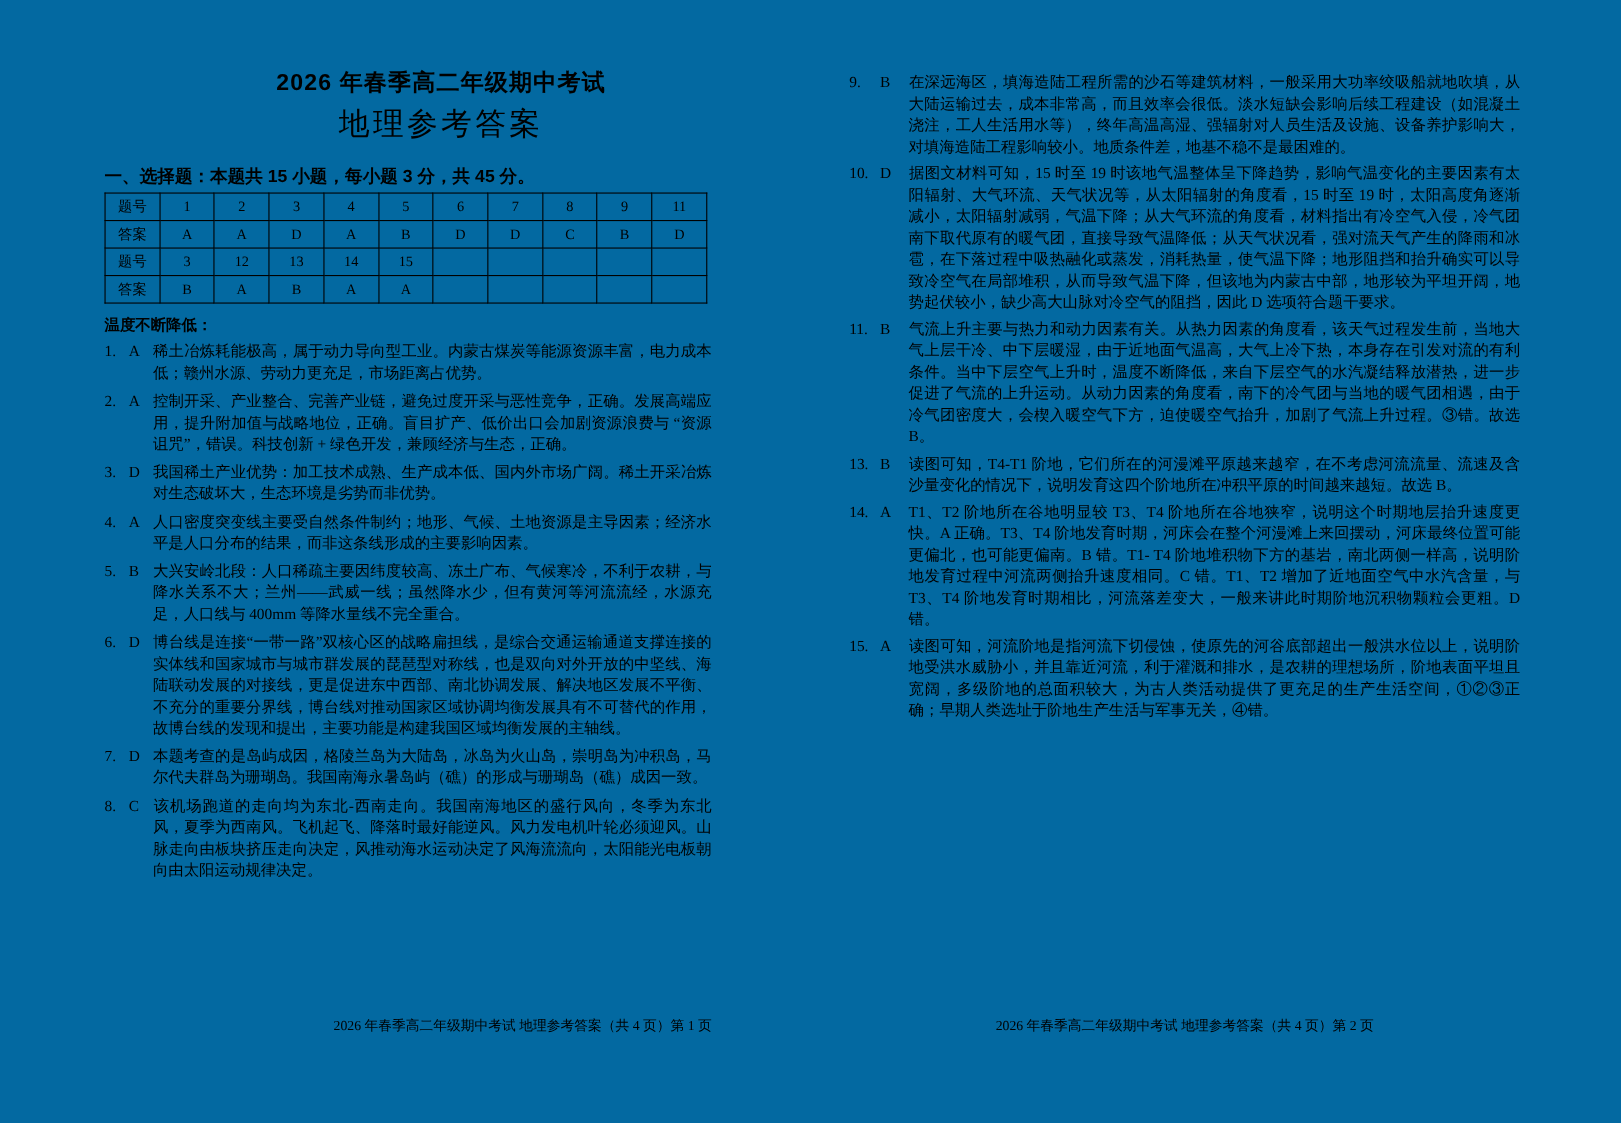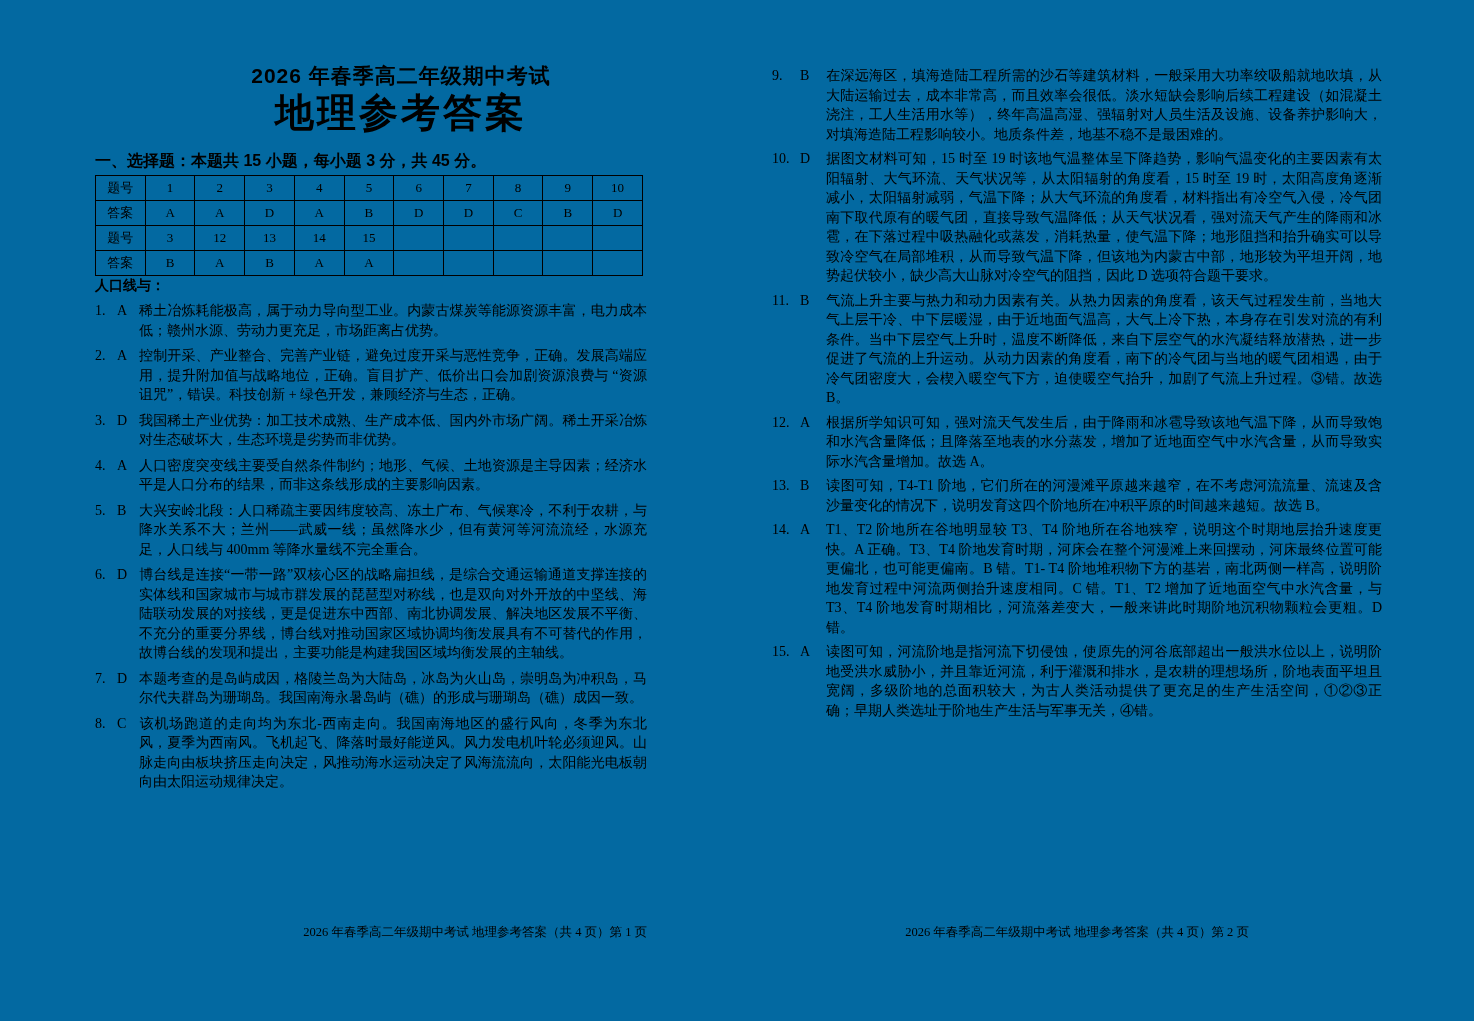--- a/index.html
+++ b/index.html
@@ -21,38 +21,39 @@
     font-family: "Liberation Sans", sans-serif;
     font-weight: bold;
     font-size: 21px;
     line-height: 27px;
     text-align: center;
     margin-left: 60px;
     letter-spacing: 1px;
   }
   .doc-subtitle {
     font-family: "Liberation Sans", sans-serif;
-    font-weight: bold;
-    font-size: 39px;
+    font-weight: normal;
+    font-size: 28px;
     line-height: 36px;
     text-align: center;
     margin: 6px 0 20px 60px;
     letter-spacing: 3px;
   }
   .section-header {
     font-family: "Liberation Sans", sans-serif;
     font-weight: bold;
     font-size: 16px;
     line-height: 19px;
     margin-bottom: 5px;
   }
   table.answers {
     border-collapse: collapse;
     table-layout: fixed;
     width: 548px;
+    margin-bottom: 10px;
   }
   table.answers td {
     border: 1px solid #000;
     height: 25px;
     text-align: center;
     vertical-align: middle;
     font-size: 13px;
     padding: 0;
   }
   .analysis-header {
@@ -99,21 +100,21 @@
             <td>题号</td>
             <td>1</td>
             <td>2</td>
             <td>3</td>
             <td>4</td>
             <td>5</td>
             <td>6</td>
             <td>7</td>
             <td>8</td>
             <td>9</td>
-            <td>10</td>
+            <td>11</td>
           </tr>
           <tr>
             <td>答案</td>
             <td>A</td>
             <td>A</td>
             <td>D</td>
             <td>A</td>
             <td>B</td>
             <td>D</td>
             <td>D</td>
@@ -142,40 +143,39 @@
             <td>A</td>
             <td>A</td>
             <td></td>
             <td></td>
             <td></td>
             <td></td>
             <td></td>
           </tr>
         </tbody>
     </table>
-    <div class="analysis-header">人口线与：</div>
+    <div class="analysis-header">温度不断降低：</div>
     <div class="items">
         <div class="item"><span class="item-num">1.</span><span class="item-ans">A</span><span class="item-text">稀土冶炼耗能极高，属于动力导向型工业。内蒙古煤炭等能源资源丰富，电力成本低；赣州水源、劳动力更充足，市场距离占优势。</span></div>
         <div class="item"><span class="item-num">2.</span><span class="item-ans">A</span><span class="item-text">控制开采、产业整合、完善产业链，避免过度开采与恶性竞争，正确。发展高端应用，提升附加值与战略地位，正确。盲目扩产、低价出口会加剧资源浪费与 “资源诅咒”，错误。科技创新 + 绿色开发，兼顾经济与生态，正确。</span></div>
         <div class="item"><span class="item-num">3.</span><span class="item-ans">D</span><span class="item-text">我国稀土产业优势：加工技术成熟、生产成本低、国内外市场广阔。稀土开采冶炼对生态破坏大，生态环境是劣势而非优势。</span></div>
         <div class="item"><span class="item-num">4.</span><span class="item-ans">A</span><span class="item-text">人口密度突变线主要受自然条件制约；地形、气候、土地资源是主导因素；经济水平是人口分布的结果，而非这条线形成的主要影响因素。</span></div>
         <div class="item"><span class="item-num">5.</span><span class="item-ans">B</span><span class="item-text">大兴安岭北段：人口稀疏主要因纬度较高、冻土广布、气候寒冷，不利于农耕，与降水关系不大；兰州——武威一线；虽然降水少，但有黄河等河流流经，水源充足，人口线与 400mm 等降水量线不完全重合。</span></div>
         <div class="item"><span class="item-num">6.</span><span class="item-ans">D</span><span class="item-text">博台线是连接“一带一路”双核心区的战略扁担线，是综合交通运输通道支撑连接的实体线和国家城市与城市群发展的琵琶型对称线，也是双向对外开放的中坚线、海陆联动发展的对接线，更是促进东中西部、南北协调发展、解决地区发展不平衡、不充分的重要分界线，博台线对推动国家区域协调均衡发展具有不可替代的作用，故博台线的发现和提出，主要功能是构建我国区域均衡发展的主轴线。</span></div>
         <div class="item"><span class="item-num">7.</span><span class="item-ans">D</span><span class="item-text">本题考查的是岛屿成因，格陵兰岛为大陆岛，冰岛为火山岛，崇明岛为冲积岛，马尔代夫群岛为珊瑚岛。我国南海永暑岛屿（礁）的形成与珊瑚岛（礁）成因一致。</span></div>
         <div class="item"><span class="item-num">8.</span><span class="item-ans">C</span><span class="item-text">该机场跑道的走向均为东北-西南走向。我国南海地区的盛行风向，冬季为东北风，夏季为西南风。飞机起飞、降落时最好能逆风。风力发电机叶轮必须迎风。山脉走向由板块挤压走向决定，风推动海水运动决定了风海流流向，太阳能光电板朝向由太阳运动规律决定。</span></div>
       </div>
     <div class="footer">2026 年春季高二年级期中考试 地理参考答案（共 4 页）第 1 页</div>
   </section>
 
   <section class="page page-right">
     <div class="items">
         <div class="item"><span class="item-num">9.</span><span class="item-ans">B</span><span class="item-text">在深远海区，填海造陆工程所需的沙石等建筑材料，一般采用大功率绞吸船就地吹填，从大陆运输过去，成本非常高，而且效率会很低。淡水短缺会影响后续工程建设（如混凝土浇注，工人生活用水等），终年高温高湿、强辐射对人员生活及设施、设备养护影响大，对填海造陆工程影响较小。地质条件差，地基不稳不是最困难的。</span></div>
         <div class="item"><span class="item-num">10.</span><span class="item-ans">D</span><span class="item-text">据图文材料可知，15 时至 19 时该地气温整体呈下降趋势，影响气温变化的主要因素有太阳辐射、大气环流、天气状况等，从太阳辐射的角度看，15 时至 19 时，太阳高度角逐渐减小，太阳辐射减弱，气温下降；从大气环流的角度看，材料指出有冷空气入侵，冷气团南下取代原有的暖气团，直接导致气温降低；从天气状况看，强对流天气产生的降雨和冰雹，在下落过程中吸热融化或蒸发，消耗热量，使气温下降；地形阻挡和抬升确实可以导致冷空气在局部堆积，从而导致气温下降，但该地为内蒙古中部，地形较为平坦开阔，地势起伏较小，缺少高大山脉对冷空气的阻挡，因此 D 选项符合题干要求。</span></div>
         <div class="item"><span class="item-num">11.</span><span class="item-ans">B</span><span class="item-text">气流上升主要与热力和动力因素有关。从热力因素的角度看，该天气过程发生前，当地大气上层干冷、中下层暖湿，由于近地面气温高，大气上冷下热，本身存在引发对流的有利条件。当中下层空气上升时，温度不断降低，来自下层空气的水汽凝结释放潜热，进一步促进了气流的上升运动。从动力因素的角度看，南下的冷气团与当地的暖气团相遇，由于冷气团密度大，会楔入暖空气下方，迫使暖空气抬升，加剧了气流上升过程。③错。故选 B。</span></div>
-        <div class="item"><span class="item-num">12.</span><span class="item-ans">A</span><span class="item-text">根据所学知识可知，强对流天气发生后，由于降雨和冰雹导致该地气温下降，从而导致饱和水汽含量降低；且降落至地表的水分蒸发，增加了近地面空气中水汽含量，从而导致实际水汽含量增加。故选 A。</span></div>
         <div class="item"><span class="item-num">13.</span><span class="item-ans">B</span><span class="item-text">读图可知，T4-T1 阶地，它们所在的河漫滩平原越来越窄，在不考虑河流流量、流速及含沙量变化的情况下，说明发育这四个阶地所在冲积平原的时间越来越短。故选 B。</span></div>
         <div class="item"><span class="item-num">14.</span><span class="item-ans">A</span><span class="item-text">T1、T2 阶地所在谷地明显较 T3、T4 阶地所在谷地狭窄，说明这个时期地层抬升速度更快。A 正确。T3、T4 阶地发育时期，河床会在整个河漫滩上来回摆动，河床最终位置可能更偏北，也可能更偏南。B 错。T1- T4 阶地堆积物下方的基岩，南北两侧一样高，说明阶地发育过程中河流两侧抬升速度相同。C 错。T1、T2 增加了近地面空气中水汽含量，与 T3、T4 阶地发育时期相比，河流落差变大，一般来讲此时期阶地沉积物颗粒会更粗。D 错。</span></div>
         <div class="item"><span class="item-num">15.</span><span class="item-ans">A</span><span class="item-text">读图可知，河流阶地是指河流下切侵蚀，使原先的河谷底部超出一般洪水位以上，说明阶地受洪水威胁小，并且靠近河流，利于灌溉和排水，是农耕的理想场所，阶地表面平坦且宽阔，多级阶地的总面积较大，为古人类活动提供了更充足的生产生活空间，①②③正确；早期人类选址于阶地生产生活与军事无关，④错。</span></div>
       </div>
     <div class="footer">2026 年春季高二年级期中考试 地理参考答案（共 4 页）第 2 页</div>
   </section>
 
 </div>
 
 </body></html>

